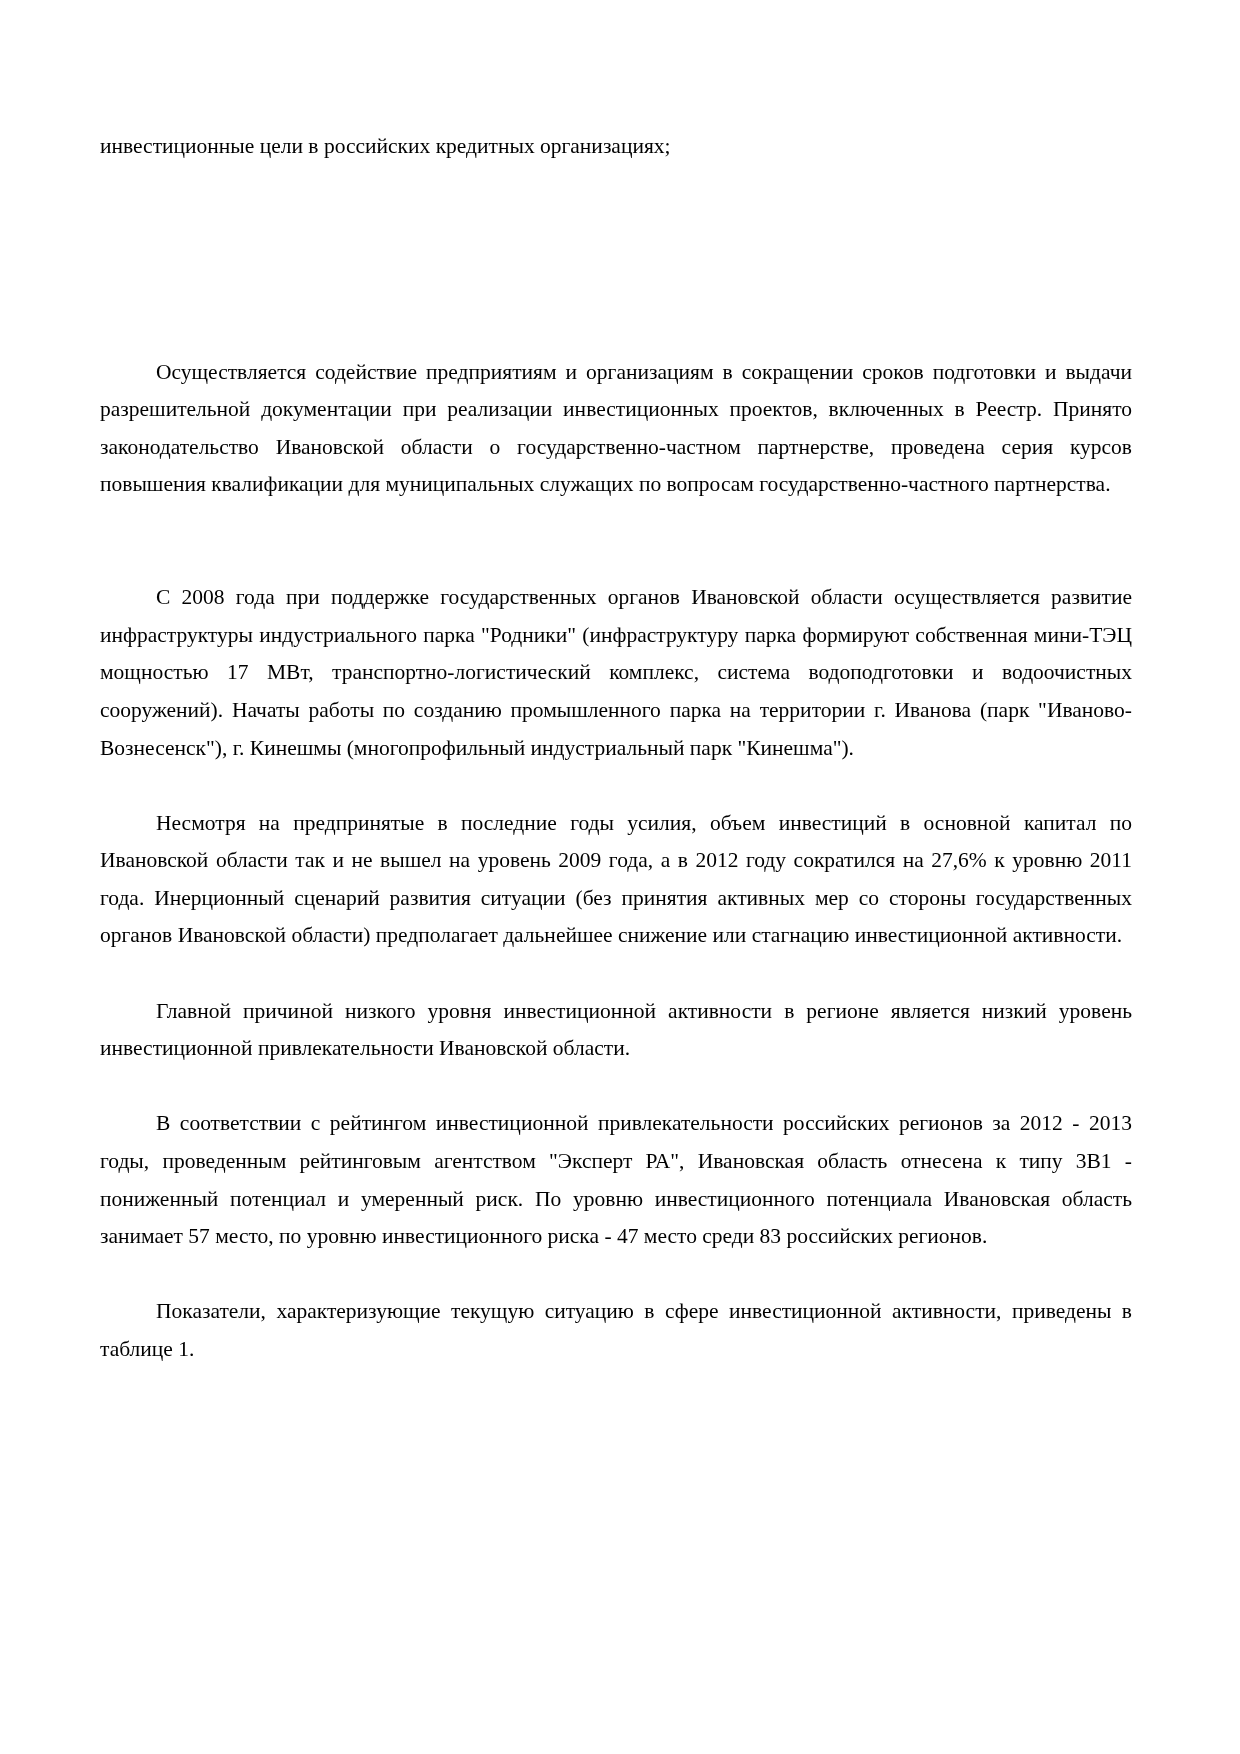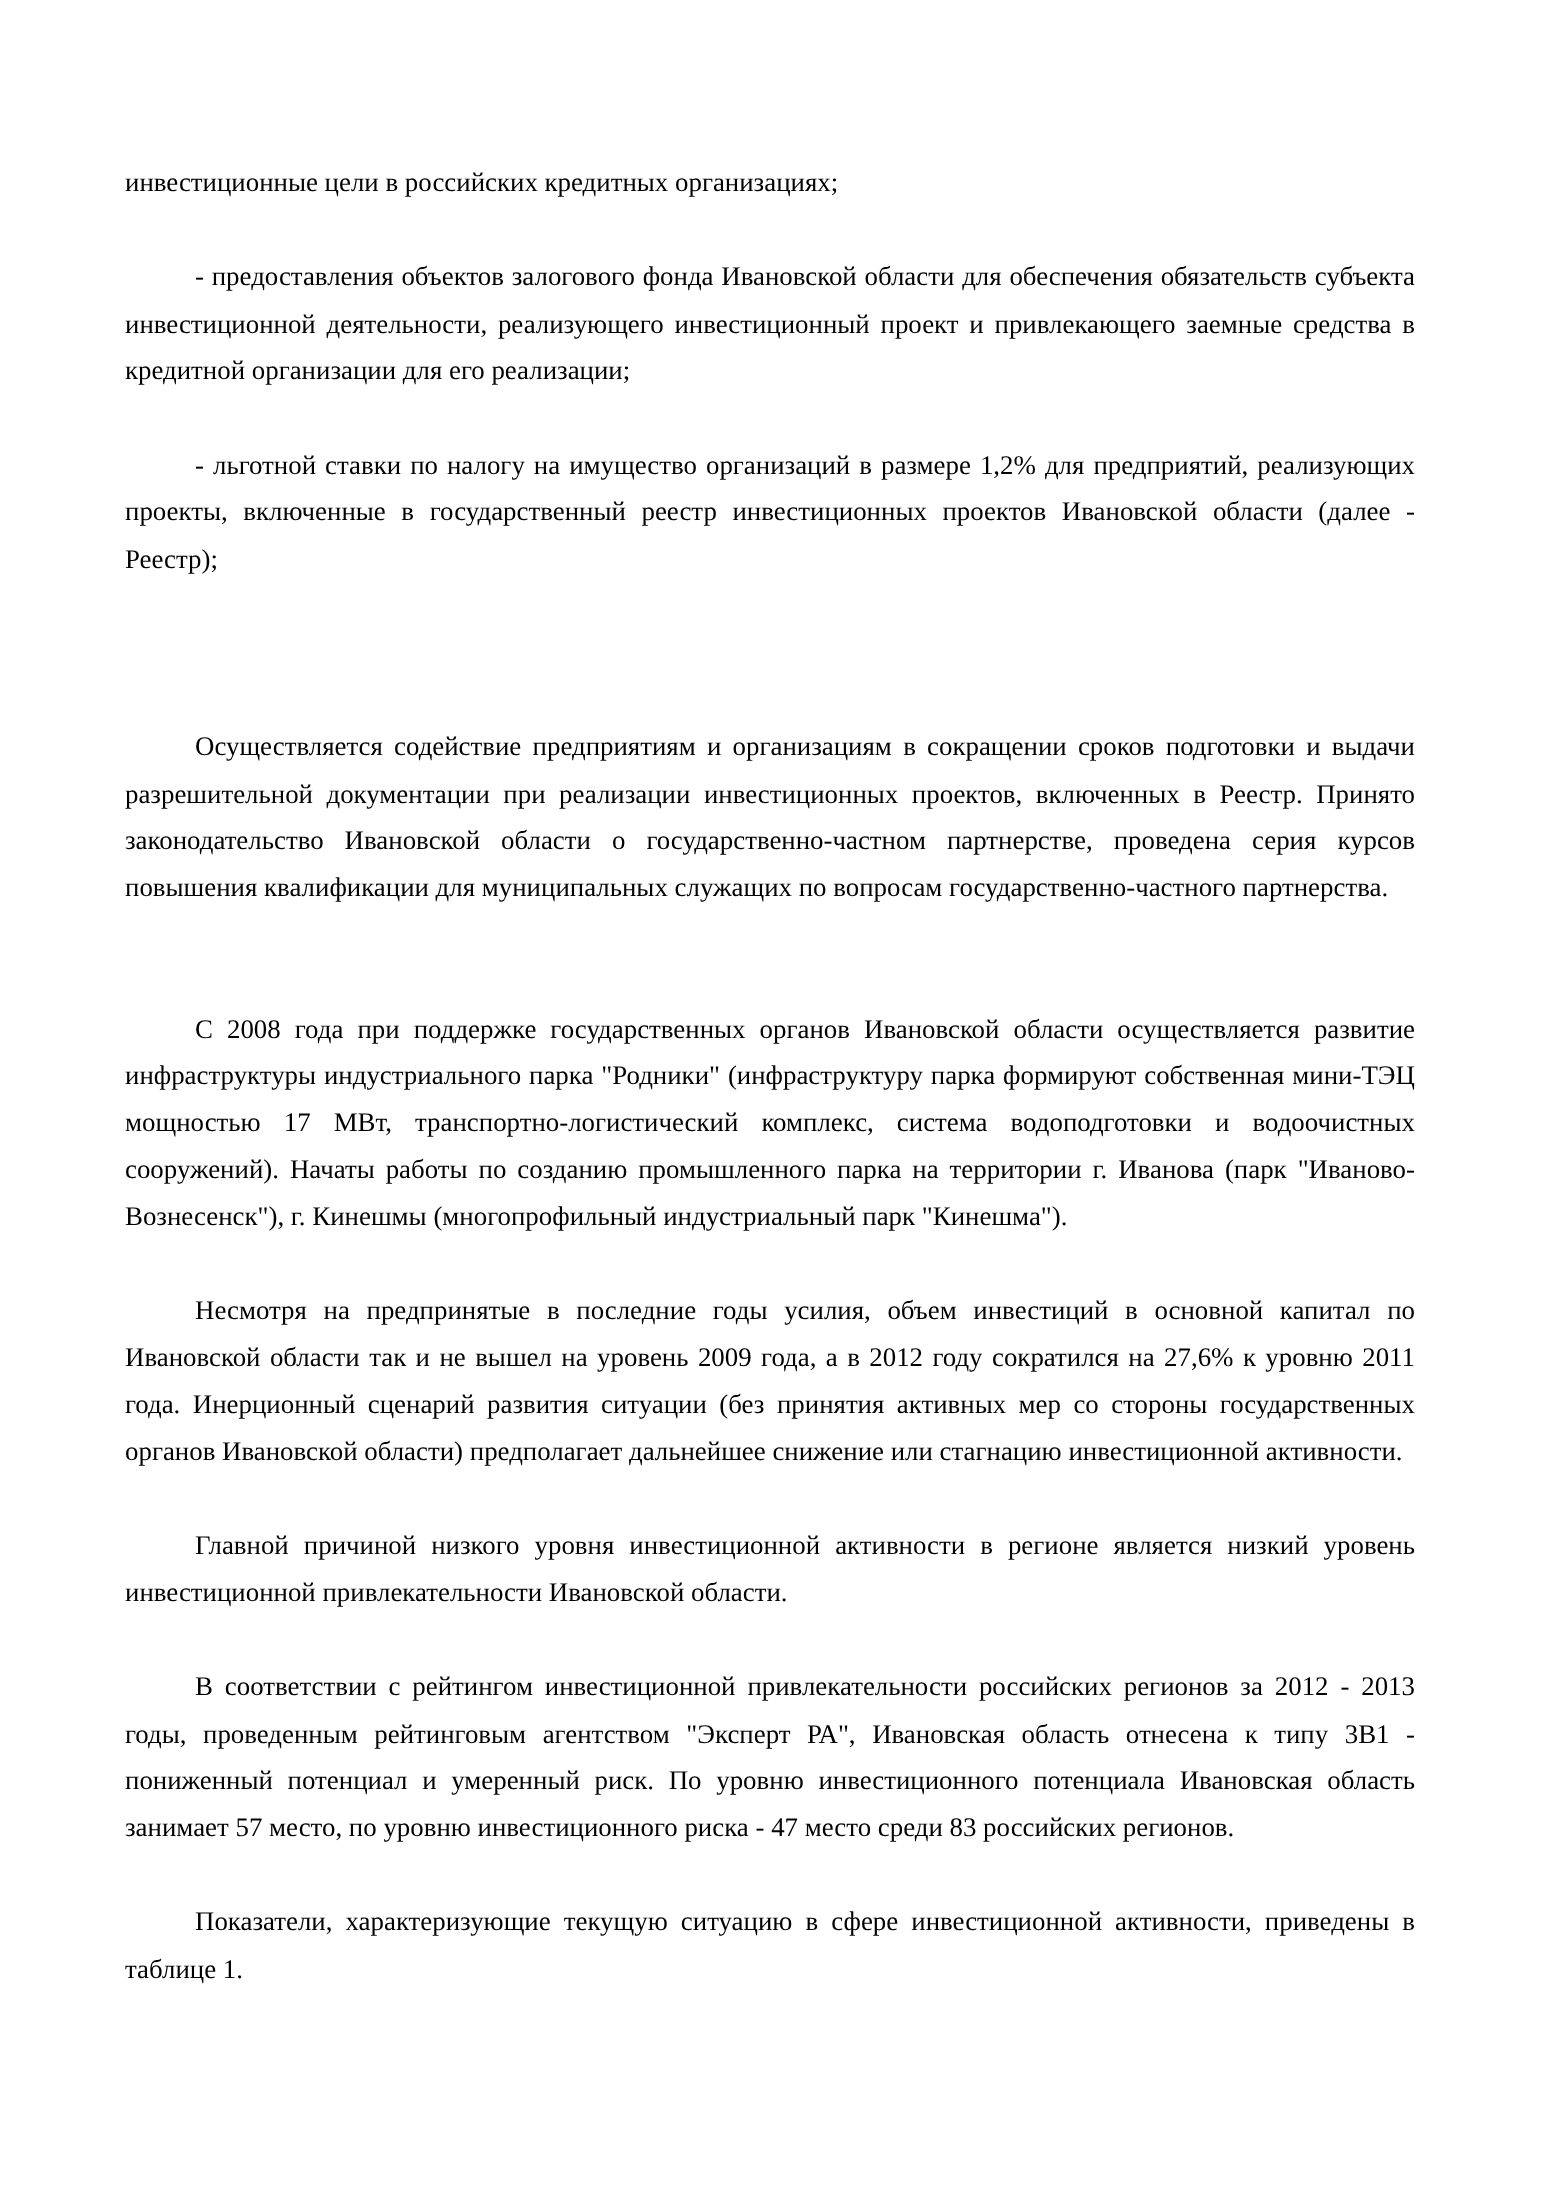--- a/index.html
+++ b/index.html
@@ -48,24 +48,22 @@
 </style>
 </head>
 <body>
 
 <div class="page">
   <div class="doc-body">
 
     <p class="para noindent">инвестиционные цели в российских кредитных организациях;</p>
     <div class="gap-para"></div>
 
-    <p class="para indent">- предоставления объектов залогового фонда Ивановской области для обеспечения обязательств субъекта инвестиционной деятельности, реализующего инвестиционный проект и привлекающего заемные средства в кредитной организации для его реализации;</p>
     <div class="gap-para"></div>
 
-    <p class="para indent">- льготной ставки по налогу на имущество организаций в размере 1,2% для предприятий, реализующих проекты, включенные в государственный реестр инвестиционных проектов Ивановской области (далее - Реестр);</p>
     <div class="gap-para"></div>
 
     <div class="gap-para"></div>
 
     <div class="gap-para"></div>
 
     <p class="para indent">Осуществляется содействие предприятиям и организациям в сокращении сроков подготовки и выдачи разрешительной документации при реализации инвестиционных проектов, включенных в Реестр. Принято законодательство Ивановской области о государственно-частном партнерстве, проведена серия курсов повышения квалификации для муниципальных служащих по вопросам государственно-частного партнерства.</p>
     <div class="gap-para"></div>
 
     <div class="gap-para"></div>

